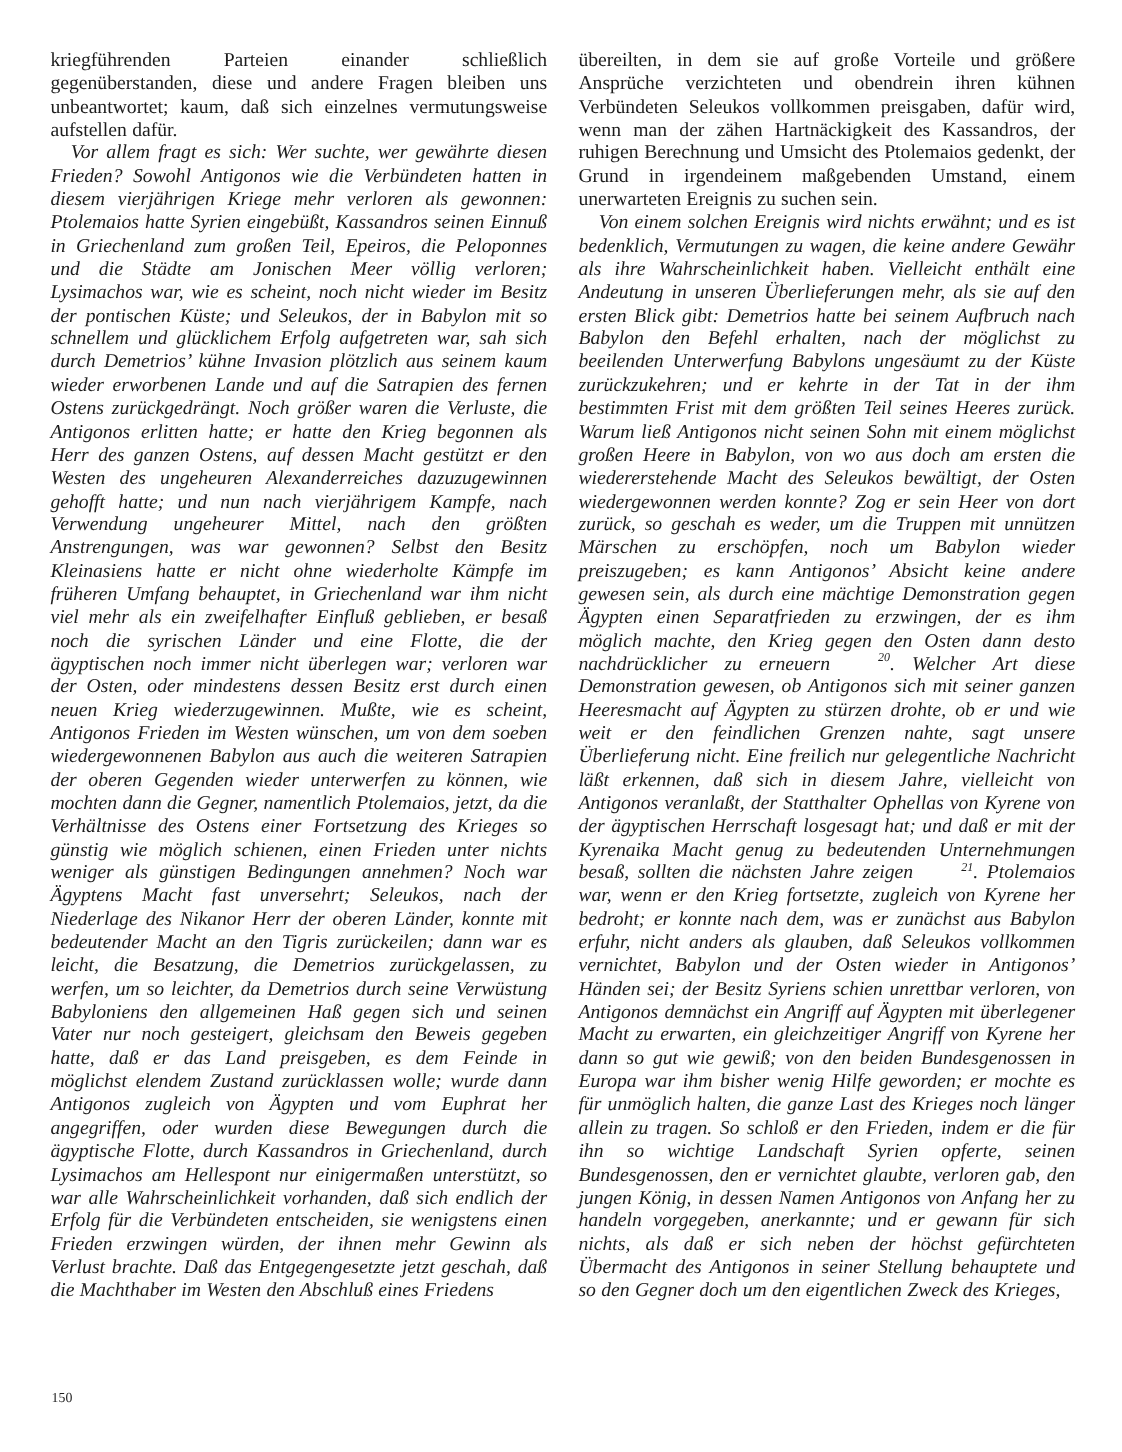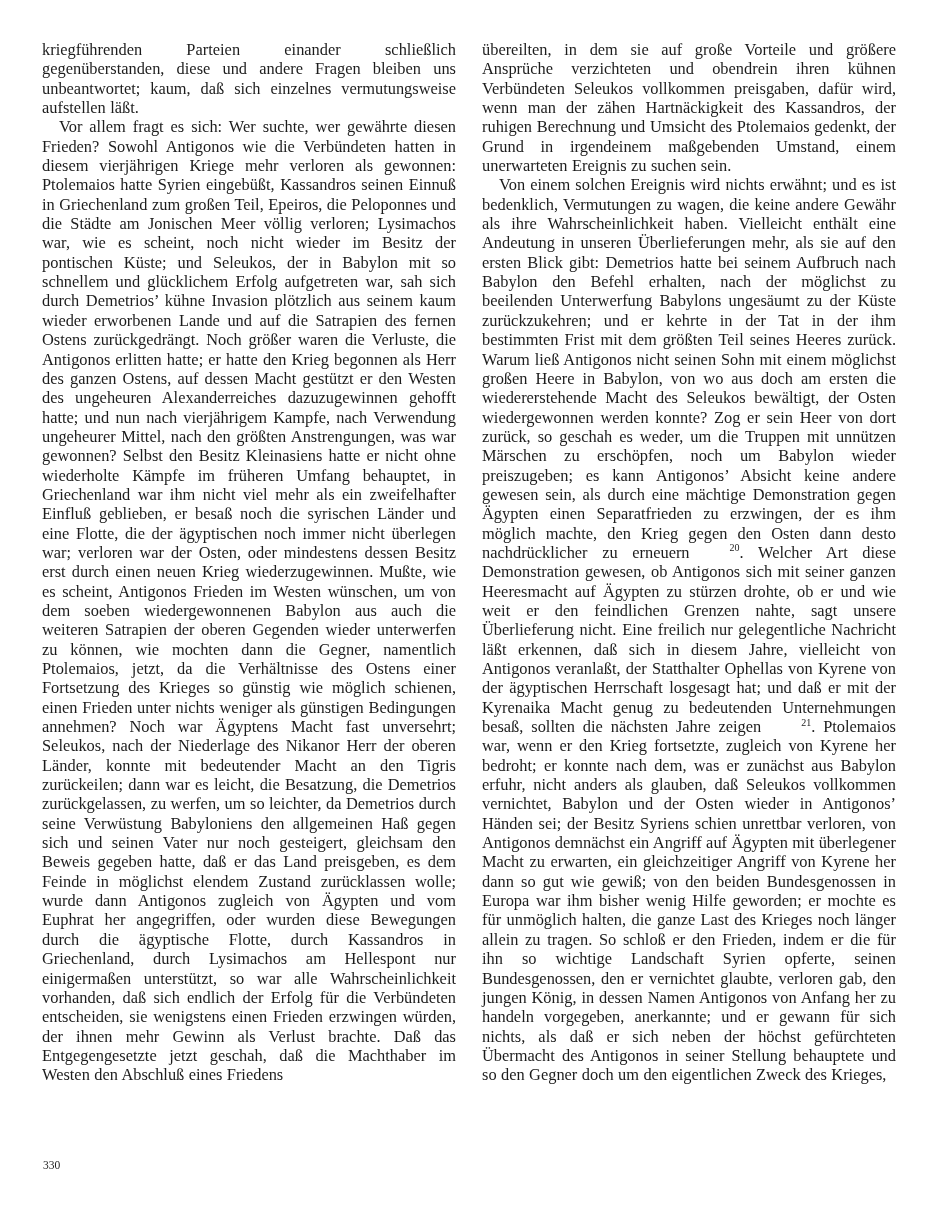--- a/index.html
+++ b/index.html
@@ -34,20 +34,21 @@
     hyphens: auto;
     -webkit-hyphens: auto;
     word-spacing: 0.02em;
   }
   .column p {
     margin: 0;
     padding: 0;
   }
   .column p.indent {
     text-indent: 17px;
+    font-style: italic;
   }
   sup.fnref {
     font-size: 10px;
     line-height: 0;
     vertical-align: super;
     letter-spacing: 0;
     margin-left: 40px;
   }
   .page-number {
     position: absolute;
@@ -60,33 +61,33 @@
 </style>
 </head>
 <body>
 
 <div class="page">
 
   <div class="columns">
 
     <div class="column">
       <p>
-        <span>kriegführenden Parteien einander schließlich gegenüberstanden, diese und andere Fragen bleiben uns unbeantwortet; kaum, daß sich einzelnes vermutungsweise aufstellen läßt.</span>
+        <span>kriegführenden Parteien einander schließlich gegenüberstanden, diese und andere Fragen bleiben uns unbeantwortet; kaum, daß sich einzelnes vermutungsweise aufstellen dafür.</span>
       </p>
       <p class="indent">
         <span>Vor allem fragt es sich: Wer suchte, wer gewährte diesen Frieden? Sowohl Antigonos wie die Verbündeten hatten in diesem vierjährigen Kriege mehr verloren als gewonnen: Ptolemaios hatte Syrien eingebüßt, Kassandros seinen Einnuß in Griechenland zum großen Teil, Epeiros, die Peloponnes und die Städte am Jonischen Meer völlig verloren; Lysimachos war, wie es scheint, noch nicht wieder im Besitz der pontischen Küste; und Seleukos, der in Babylon mit so schnellem und glücklichem Erfolg aufgetreten war, sah sich durch Demetrios’ kühne Invasion plötzlich aus seinem kaum wieder erworbenen Lande und auf die Satrapien des fernen Ostens zurückgedrängt. Noch größer waren die Verluste, die Antigonos erlitten hatte; er hatte den Krieg begonnen als Herr des ganzen Ostens, auf dessen Macht gestützt er den Westen des ungeheuren Alexanderreiches dazuzugewinnen gehofft hatte; und nun nach vierjährigem Kampfe, nach Verwendung ungeheurer Mittel, nach den größten Anstrengungen, was war gewonnen? Selbst den Besitz Kleinasiens hatte er nicht ohne wiederholte Kämpfe im früheren Umfang behauptet, in Griechenland war ihm nicht viel mehr als ein zweifelhafter Einfluß geblieben, er besaß noch die syrischen Länder und eine Flotte, die der ägyptischen noch immer nicht überlegen war; verloren war der Osten, oder mindestens dessen Besitz erst durch einen neuen Krieg wiederzugewinnen. Mußte, wie es scheint, Antigonos Frieden im Westen wünschen, um von dem soeben wiedergewonnenen Babylon aus auch die weiteren Satrapien der oberen Gegenden wieder unterwerfen zu können, wie mochten dann die Gegner, namentlich Ptolemaios, jetzt, da die Verhältnisse des Ostens einer Fortsetzung des Krieges so günstig wie möglich schienen, einen Frieden unter nichts weniger als günstigen Bedingungen annehmen? Noch war Ägyptens Macht fast unversehrt; Seleukos, nach der Niederlage des Nikanor Herr der oberen Länder, konnte mit bedeutender Macht an den Tigris zurückeilen; dann war es leicht, die Besatzung, die Demetrios zurückgelassen, zu werfen, um so leichter, da Demetrios durch seine Verwüstung Babyloniens den allgemeinen Haß gegen sich und seinen Vater nur noch gesteigert, gleichsam den Beweis gegeben hatte, daß er das Land preisgeben, es dem Feinde in möglichst elendem Zustand zurücklassen wolle; wurde dann Antigonos zugleich von Ägypten und vom Euphrat her angegriffen, oder wurden diese Bewegungen durch die ägyptische Flotte, durch Kassandros in Griechenland, durch Lysimachos am Hellespont nur einigermaßen unterstützt, so war alle Wahrscheinlichkeit vorhanden, daß sich endlich der Erfolg für die Verbündeten entscheiden, sie wenigstens einen Frieden erzwingen würden, der ihnen mehr Gewinn als Verlust brachte. Daß das Entgegengesetzte jetzt geschah, daß die Machthaber im Westen den Abschluß eines Friedens</span>
       </p>
     </div>
 
     <div class="column">
       <p>
         <span>übereilten, in dem sie auf große Vorteile und größere Ansprüche verzichteten und obendrein ihren kühnen Verbündeten Seleukos vollkommen preisgaben, dafür wird, wenn man der zähen Hartnäckigkeit des Kassandros, der ruhigen Berechnung und Umsicht des Ptolemaios gedenkt, der Grund in irgendeinem maßgebenden Umstand, einem unerwarteten Ereignis zu suchen sein.</span>
       </p>
       <p class="indent">
         <span>Von einem solchen Ereignis wird nichts erwähnt; und es ist bedenklich, Vermutungen zu wagen, die keine andere Gewähr als ihre Wahrscheinlichkeit haben. Vielleicht enthält eine Andeutung in unseren Überlieferungen mehr, als sie auf den ersten Blick gibt: Demetrios hatte bei seinem Aufbruch nach Babylon den Befehl erhalten, nach der möglichst zu beeilenden Unterwerfung Babylons ungesäumt zu der Küste zurückzukehren; und er kehrte in der Tat in der ihm bestimmten Frist mit dem größten Teil seines Heeres zurück. Warum ließ Antigonos nicht seinen Sohn mit einem möglichst großen Heere in Babylon, von wo aus doch am ersten die wiedererstehende Macht des Seleukos bewältigt, der Osten wiedergewonnen werden konnte? Zog er sein Heer von dort zurück, so geschah es weder, um die Truppen mit unnützen Märschen zu erschöpfen, noch um Babylon wieder preiszugeben; es kann Antigonos’ Absicht keine andere gewesen sein, als durch eine mächtige Demonstration gegen Ägypten einen Separatfrieden zu erzwingen, der es ihm möglich machte, den Krieg gegen den Osten dann desto nachdrücklicher zu erneuern</span><sup class="fnref">20</sup><span>. Welcher Art diese Demonstration gewesen, ob Antigonos sich mit seiner ganzen Heeresmacht auf Ägypten zu stürzen drohte, ob er und wie weit er den feindlichen Grenzen nahte, sagt unsere Überlieferung nicht. Eine freilich nur gelegentliche Nachricht läßt erkennen, daß sich in diesem Jahre, vielleicht von Antigonos veranlaßt, der Statthalter Ophellas von Kyrene von der ägyptischen Herrschaft losgesagt hat; und daß er mit der Kyrenaika Macht genug zu bedeutenden Unternehmungen besaß, sollten die nächsten Jahre zeigen</span><sup class="fnref">21</sup><span>. Ptolemaios war, wenn er den Krieg fortsetzte, zugleich von Kyrene her bedroht; er konnte nach dem, was er zunächst aus Babylon erfuhr, nicht anders als glauben, daß Seleukos vollkommen vernichtet, Babylon und der Osten wieder in Antigonos’ Händen sei; der Besitz Syriens schien unrettbar verloren, von Antigonos demnächst ein Angriff auf Ägypten mit überlegener Macht zu erwarten, ein gleichzeitiger Angriff von Kyrene her dann so gut wie gewiß; von den beiden Bundesgenossen in Europa war ihm bisher wenig Hilfe geworden; er mochte es für unmöglich halten, die ganze Last des Krieges noch länger allein zu tragen. So schloß er den Frieden, indem er die für ihn so wichtige Landschaft Syrien opferte, seinen Bundesgenossen, den er vernichtet glaubte, verloren gab, den jungen König, in dessen Namen Antigonos von Anfang her zu handeln vorgegeben, anerkannte; und er gewann für sich nichts, als daß er sich neben der höchst gefürchteten Übermacht des Antigonos in seiner Stellung behauptete und so den Gegner doch um den eigentlichen Zweck des Krieges,</span>
       </p>
     </div>
 
   </div>
 
-  <div class="page-number">330</div>
+  <div class="page-number">150</div>
 
 </div>
 
 </body></html>

